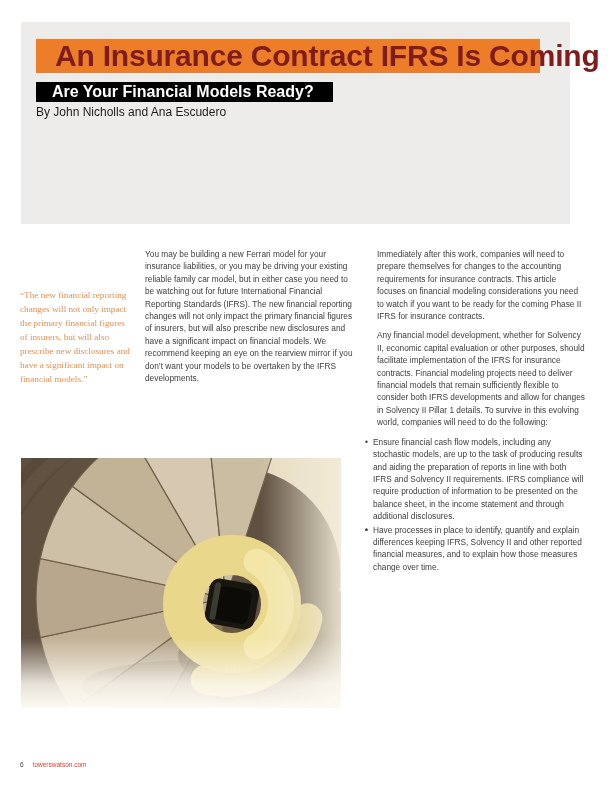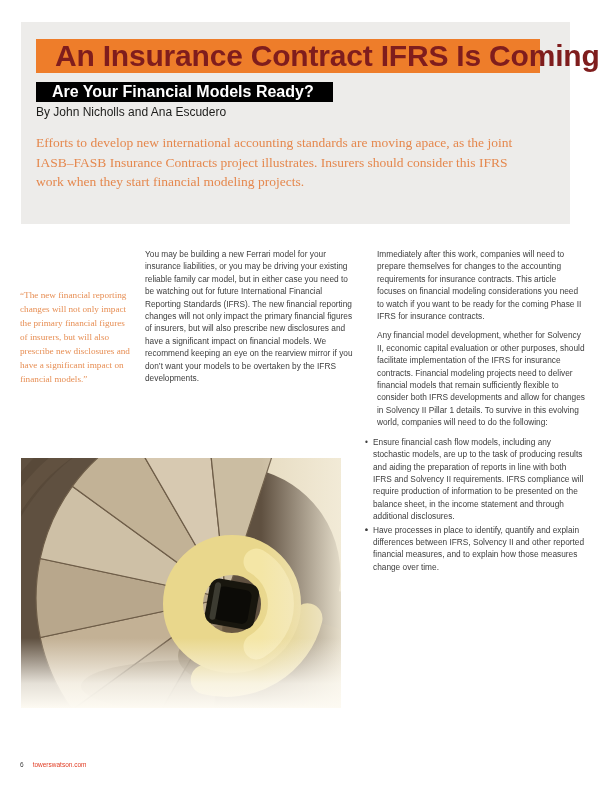--- a/index.html
+++ b/index.html
@@ -68,42 +68,41 @@
   <div class="title-bar">
     <span>An Insurance Contract IFRS Is Coming</span>
   </div>
 
   <div class="subtitle-bar">
     <span>Are Your Financial Models Ready?</span>
   </div>
 
   <div class="byline">By John Nicholls and Ana Escudero</div>
 
-  <div class="lead">Efforts to develop new international accounting standards are moving apace, as the joint IASB–FASB Insurance Contracts project illustrates. Insurers should consider this IFRS work when they start financial modeling projects.</div>
 
   <div class="pullquote">“The new financial reporting changes will not only impact the primary financial figures of insurers, but will also prescribe new disclosures and have a significant impact on financial models.”</div>
 
   <div class="col col1">
     <p>You may be building a new Ferrari model for your insurance liabilities, or you may be driving your existing reliable family car model, but in either case you need to be watching out for future International Financial Reporting Standards (IFRS). The new financial reporting changes will not only impact the primary financial figures of insurers, but will also prescribe new disclosures and have a significant impact on financial models. We recommend keeping an eye on the rearview mirror if you don’t want your models to be overtaken by the IFRS developments.</p>
   </div>
 
   <div class="col col2">
     <p>Immediately after this work, companies will need to prepare themselves for changes to the accounting requirements for insurance contracts. This article focuses on financial modeling considerations you need to watch if you want to be ready for the coming Phase II IFRS for insurance contracts.</p>
     <p>Any financial model development, whether for Solvency II, economic capital evaluation or other purposes, should facilitate implementation of the IFRS for insurance contracts. Financial modeling projects need to deliver financial models that remain sufficiently flexible to consider both IFRS developments and allow for changes in Solvency II Pillar 1 details. To survive in this evolving world, companies will need to do the following:</p>
     <ul>
       <li>
         <span class="bullet">•</span>
         <span>Ensure financial cash flow models, including any stochastic models, are up to the task of producing results and aiding the preparation of reports in line with both IFRS and Solvency II requirements. IFRS compliance will require production of information to be presented on the balance sheet, in the income statement and through additional disclosures.</span>
       </li>
       <li>
         <span class="bullet">•</span>
       </li>
       <li>
         <span class="bullet">•</span>
-        <span>Have processes in place to identify, quantify and explain differences between IFRS, Solvency II and other reported financial measures, and to explain how those measures change over time.</span>
+        <span>Have processes in place to identify, quantify and explain differences keeping IFRS, Solvency II and other reported financial measures, and to explain how those measures change over time.</span>
       </li>
     </ul>
   </div>
 
   <div class="photo">
     <svg width="320" height="250" viewBox="0 0 320 250" xmlns="http://www.w3.org/2000/svg">
       <defs>
         <linearGradient id="gFadeBottom" x1="0" y1="0" x2="0" y2="1">
           <stop offset="0" stop-color="#fdfaf2" stop-opacity="0"></stop>
           <stop offset="0.65" stop-color="#fdfaf2" stop-opacity="0.85"></stop>

